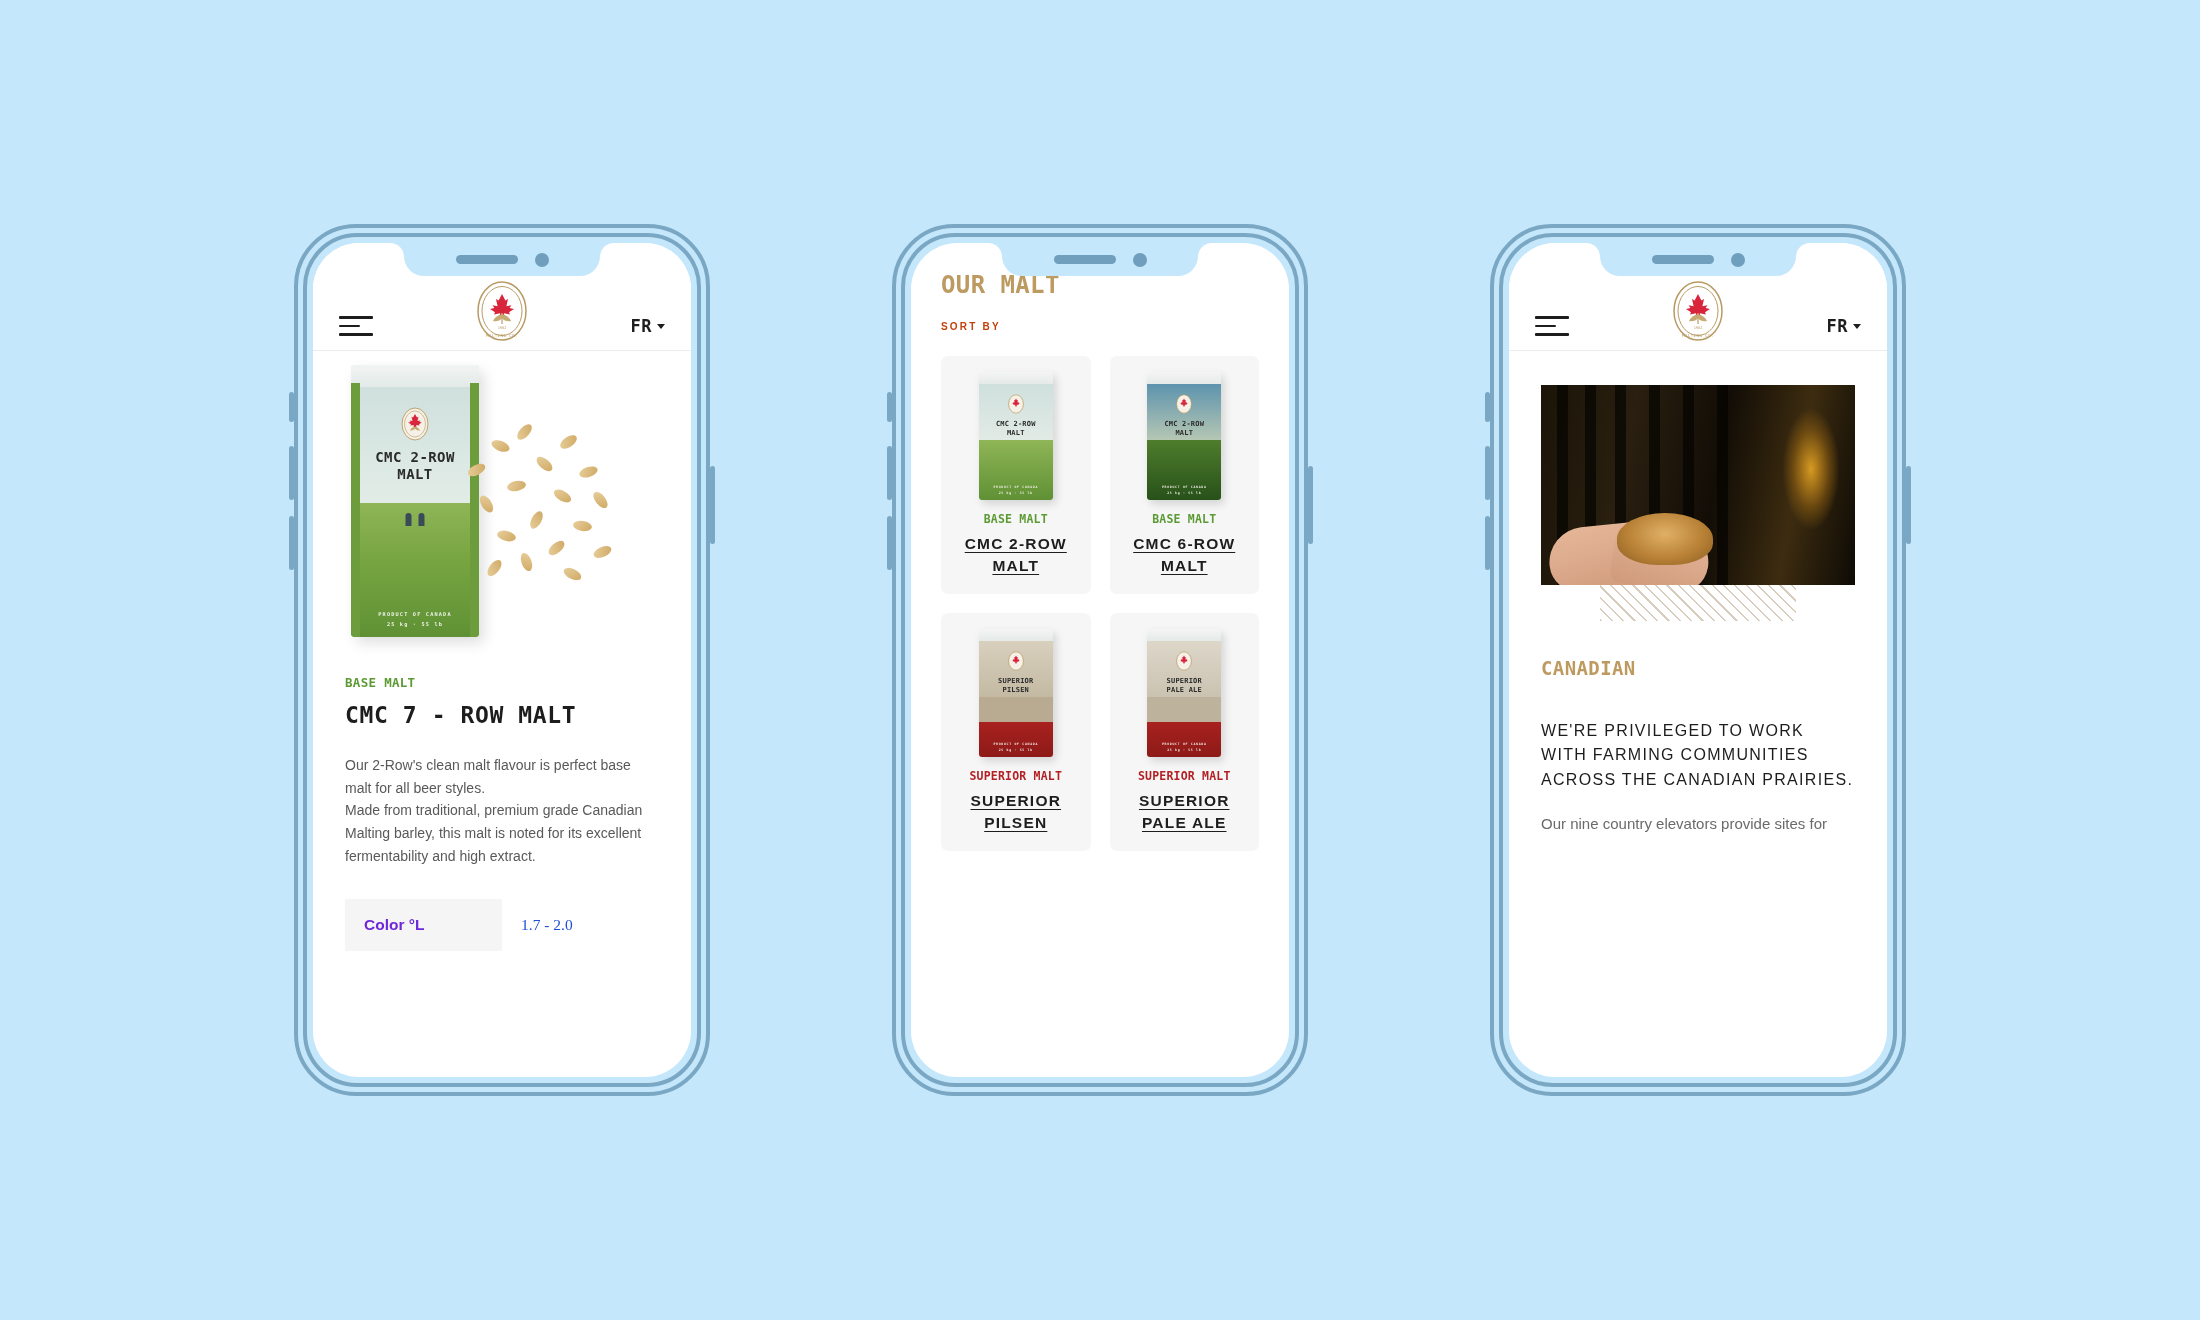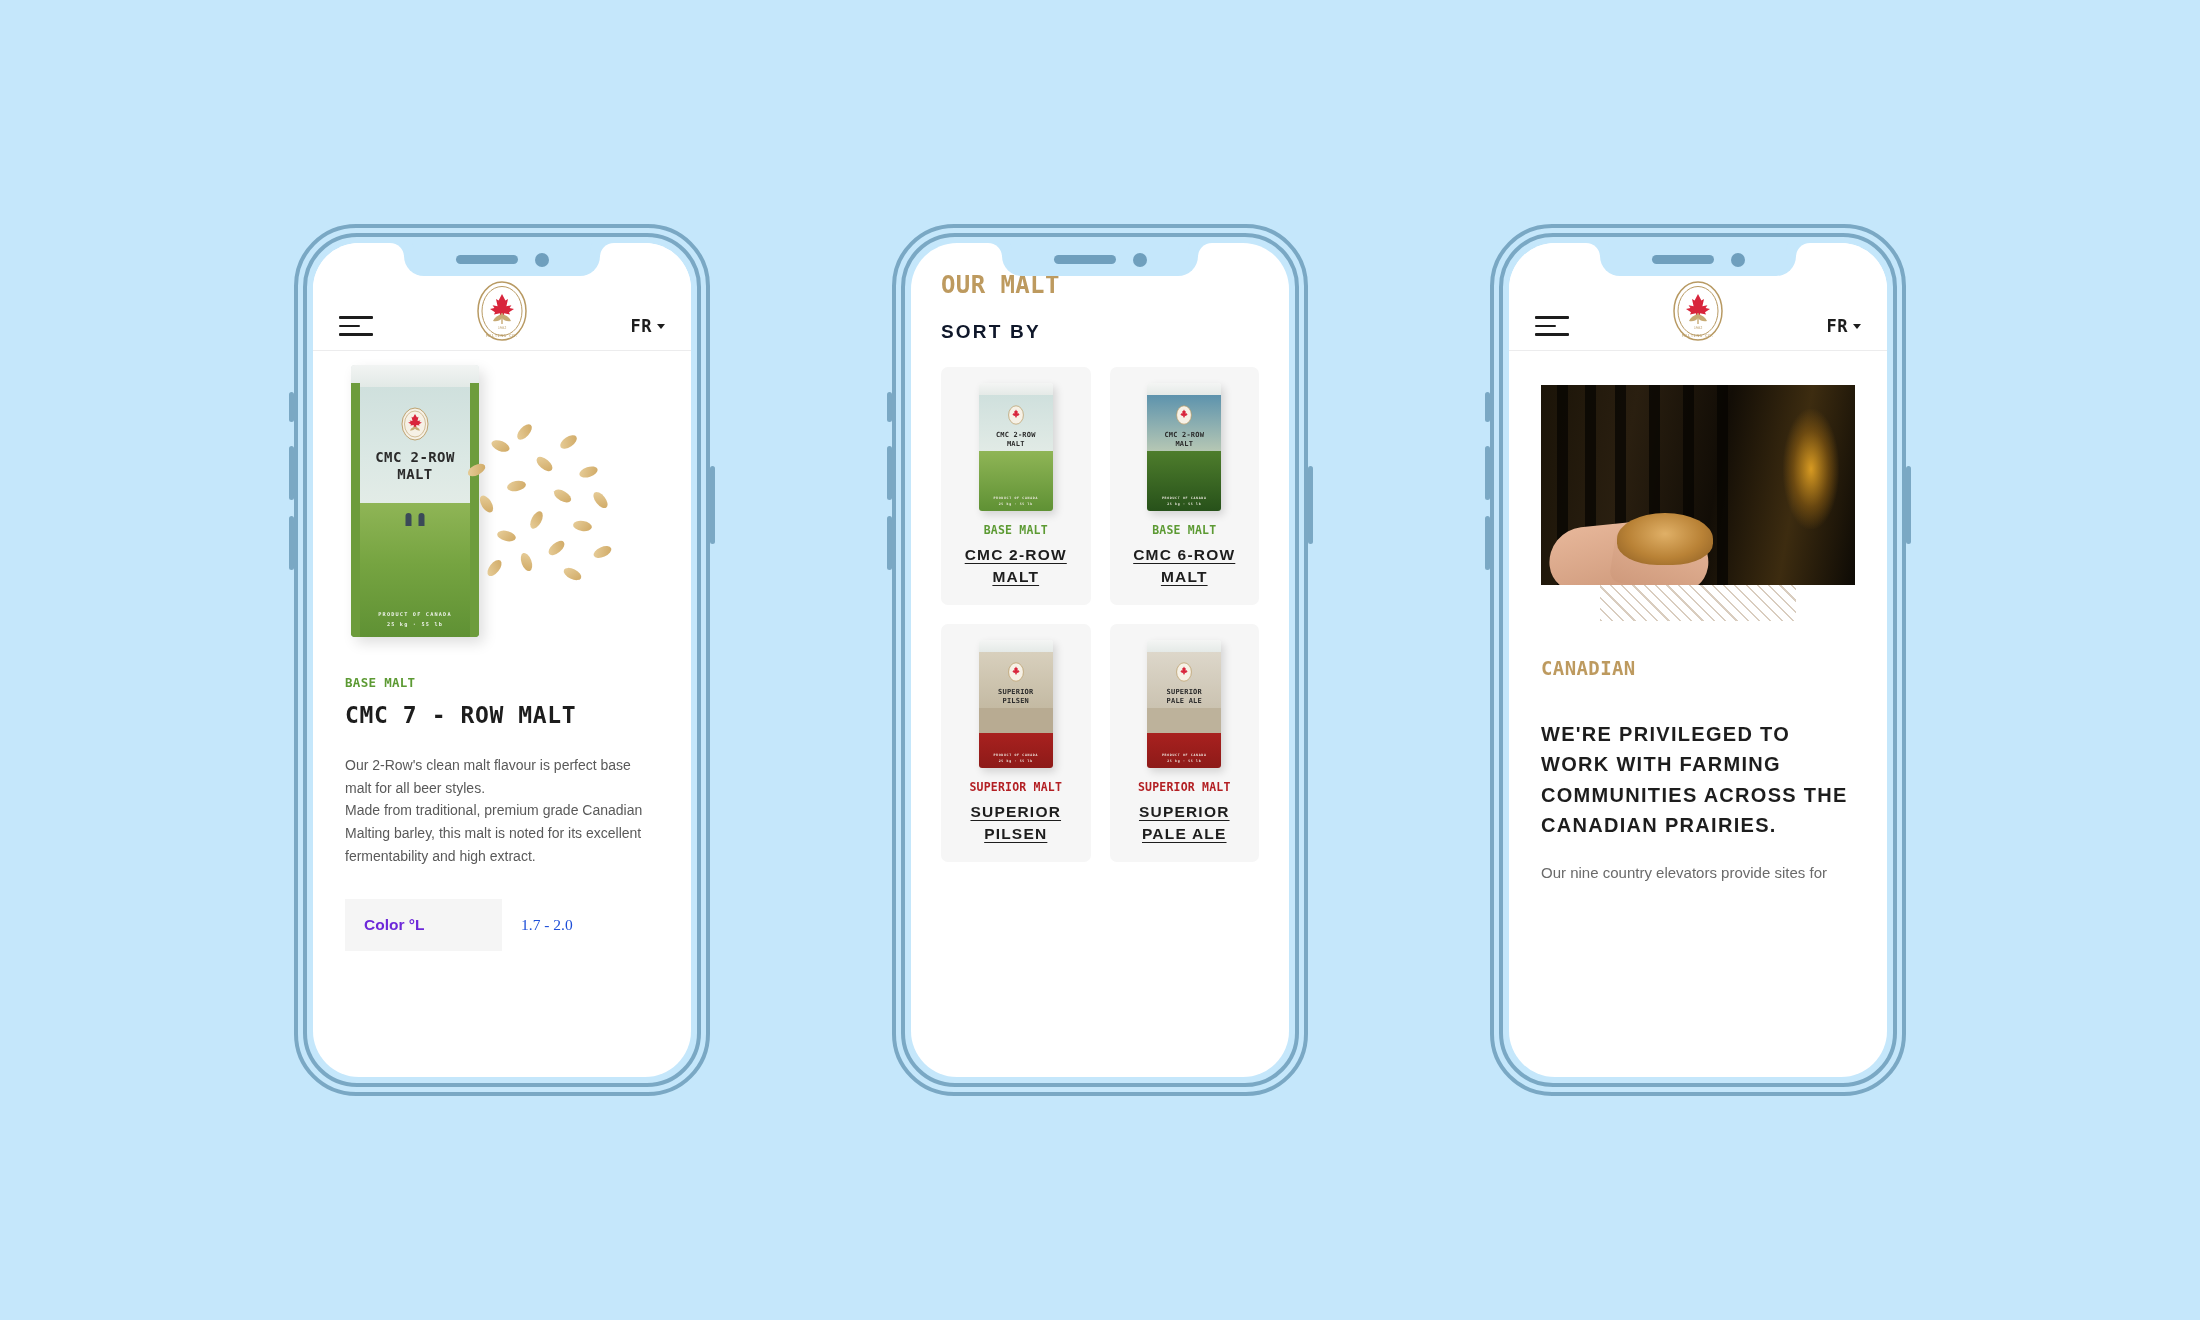--- a/index.html
+++ b/index.html
@@ -217,22 +217,22 @@
   }
 
   
   .list-pad { padding: 28px 30px 0 30px; }
   .page-title {
     font-family:"DejaVu Sans Mono", monospace;
     font-weight: bold; font-size: 24px; letter-spacing: .4px;
     color: #bd9a5f; margin-bottom: 22px;
   }
   .sort-label {
-    font-size: 19px; font-weight: bold; letter-spacing: 2.2px;
-    color: #0f172a; margin-bottom: 14px;
+    font-size: 10px; font-weight: bold; letter-spacing: 2.2px;
+    color: #c2410c; margin-bottom: 14px;
   }
   .select-box {
     height: 52px; border: 1.6px solid #1d1d1d; background:#fff;
     display:flex; align-items:center; justify-content:space-between;
     padding: 0 16px 0 18px; cursor: pointer;
   }
   .select-value { font-size: 16px; color: #4d4d4d; }
   .select-caret {
     width:0;height:0;border-left:5.5px solid transparent;
     border-right:5.5px solid transparent;border-top:6.5px solid #1d1d1d;
@@ -300,21 +300,21 @@
   .hatch {
     margin: 0 auto; width: 196px; height: 36px;
     background: repeating-linear-gradient(45deg, #d9cdbf 0 1.6px, transparent 1.6px 8px);
   }
   .sec-title {
     font-family:"DejaVu Sans Mono", monospace;
     font-weight: bold; font-size: 19px; letter-spacing:.4px;
     color:#bd9a5f; margin: 36px 0 16px 0;
   }
   .sec-lead {
-    font-size: 20px; font-weight: bold; letter-spacing: 1.3px;
+    font-size: 16px; font-weight: normal; letter-spacing: 1.3px;
     line-height: 1.52; color:#1d1d1d; margin-bottom: 20px; margin-top: 40px;
   }
   .sec-body { font-size: 15px; line-height: 1.6; color:#6a6a6a; }
 </style>
 </head>
 <body>
 
 <div class="stage">
 
   <div class="phone">

